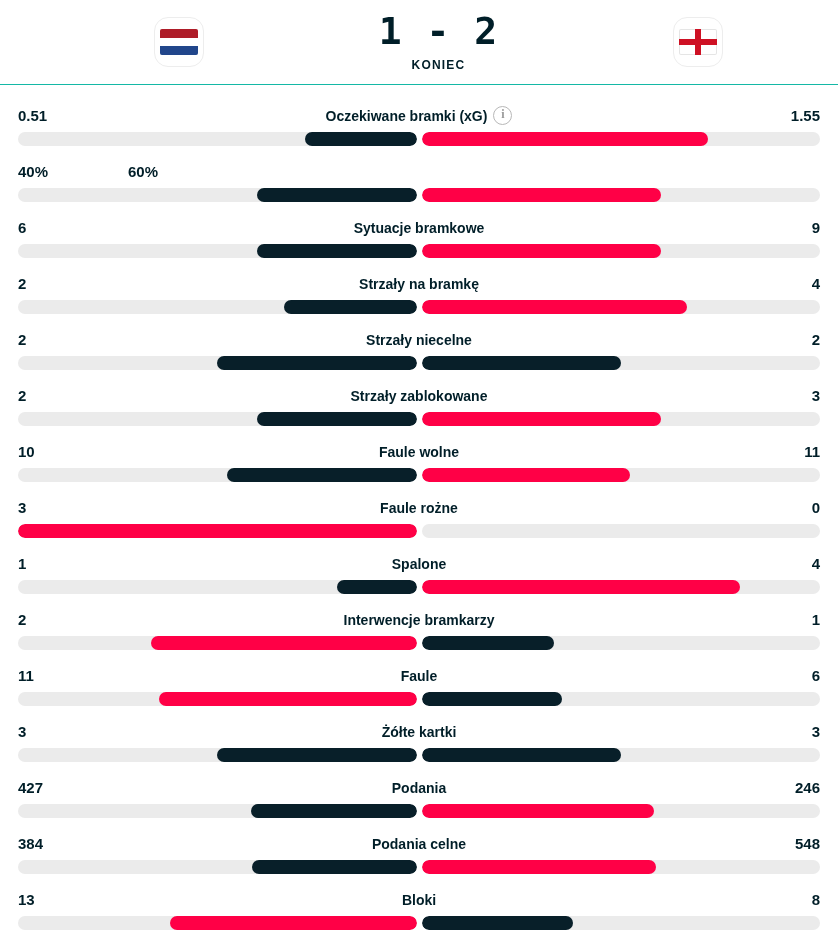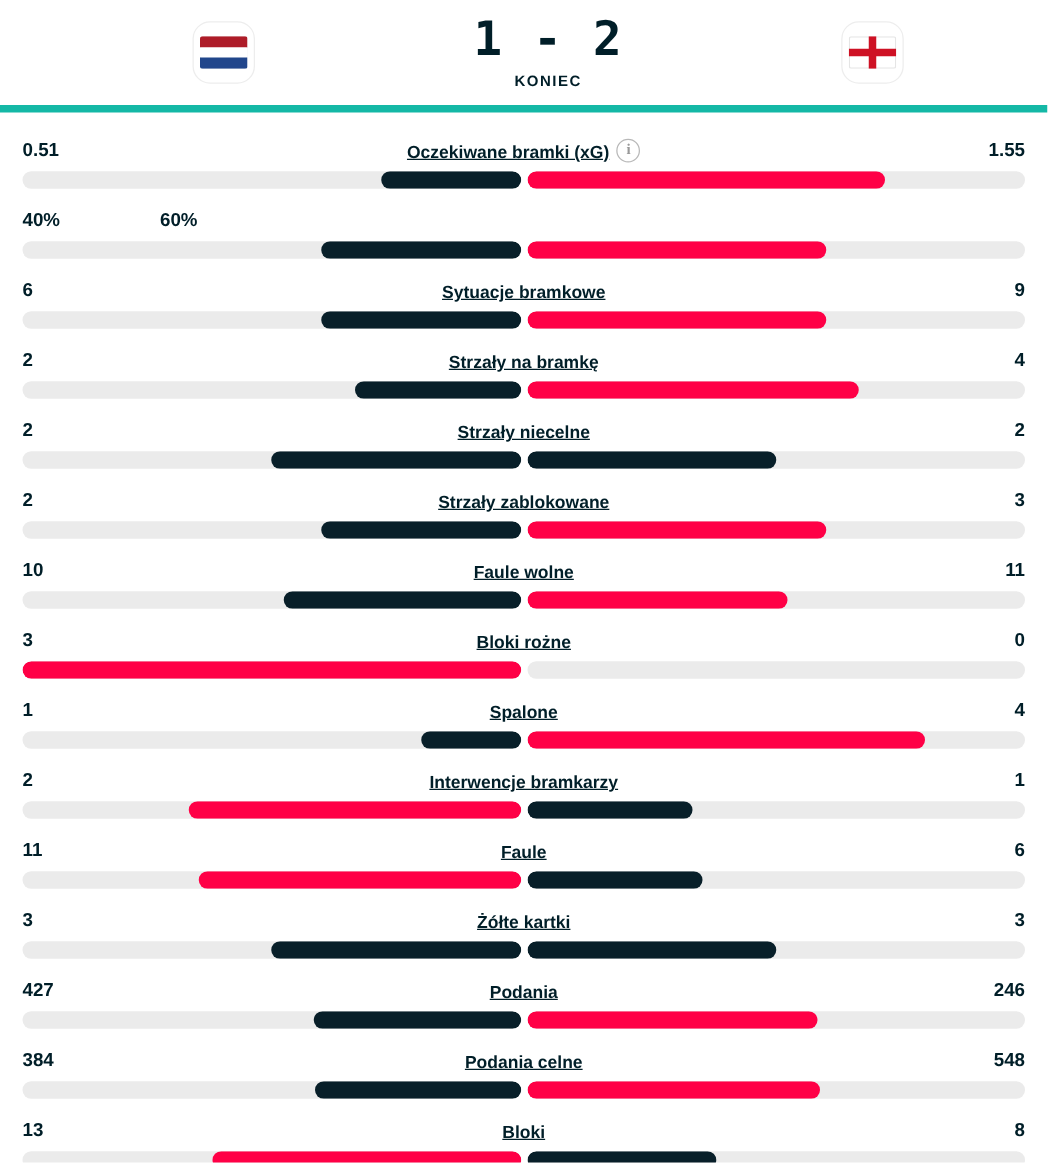--- a/index.html
+++ b/index.html
@@ -3,21 +3,21 @@
 <meta charset="utf-8">
 <style>
   html,body { margin:0; padding:0; }
   body {
     width:838px; height:930px; background:#ffffff;
     font-family:"Liberation Sans", sans-serif;
     color:#001e28; overflow:hidden;
   }
   
   header {
-    height:84px; border-bottom:6px solid #14b8a6;
+    height:84px; border-bottom:1px solid #14b8a6;
     display:grid; grid-template-columns:1fr auto 1fr; align-items:center;padding-left:39px;
   }
   .flag-card {
     width:48px; height:48px; border:1px solid #ededed; border-radius:14px;
     background:#fff; display:flex; align-items:center; justify-content:center;
     justify-self:center; cursor:pointer;
   }
   .flag {
     width:38px; height:26px; position:relative; border-radius:2px; overflow:hidden;
     box-shadow:0 0 0 1px rgba(0,0,0,0.10) inset;
@@ -40,21 +40,21 @@
   main { padding:21px 18px 0 18px; }
   .stat-row { margin-bottom:17px; }
   .stat-head {
     display:flex; align-items:center; margin-bottom:7px;
     font-weight:bold; line-height:18px;
   }
   .val { font-size:15px; flex:0 0 70px; }
   .val.home { text-align:left; }
   .val.away { text-align:right; }
   .label-wrap { flex:1; display:flex; justify-content:center; align-items:center; gap:6px; }
-  .label { font-size:14px;text-decoration:underline; }
+  .label { font-size:14px; }
   .info {
     width:17px; height:17px; border:1px solid #b8b8b8; border-radius:50%;
     color:#999; font-size:12px; line-height:15px; text-align:center;
     font-family:"Liberation Serif", serif; display:none; cursor:pointer; flex:0 0 auto;
   }
   .stat-row.has-info .info { display:block; }
   .stat-bars { display:flex; gap:5px; height:14px; }
   .half { flex:1; border-radius:7px; position:relative; overflow:hidden; }
   .fill { position:absolute; top:0; bottom:0; border-radius:7px; }
   .half.left  .fill { right:0; }
@@ -210,21 +210,21 @@
       <div class="half right" style="background: rgb(235, 235, 235);">
         <div class="fill" style="width: 52.381%; background: rgb(255, 0, 70);"></div>
       </div>
     </div>
   </div>
 
   <div class="stat-row">
     <div class="stat-head">
       <span class="val home">3</span>
       <span class="label-wrap">
-        <span class="label">Bloki rożne</span>
+        <span class="label">Faule rożne</span>
 
       </span>
       <span class="val away">0</span>
     </div>
     <div class="stat-bars">
       <div class="half left" style="background: rgb(235, 235, 235);">
         <div class="fill" style="width: 100%; background: rgb(255, 0, 70);"></div>
       </div>
       <div class="half right" style="background: rgb(235, 235, 235);">
         <div class="fill" style="width: 0%; background: rgb(8, 31, 41);"></div>

